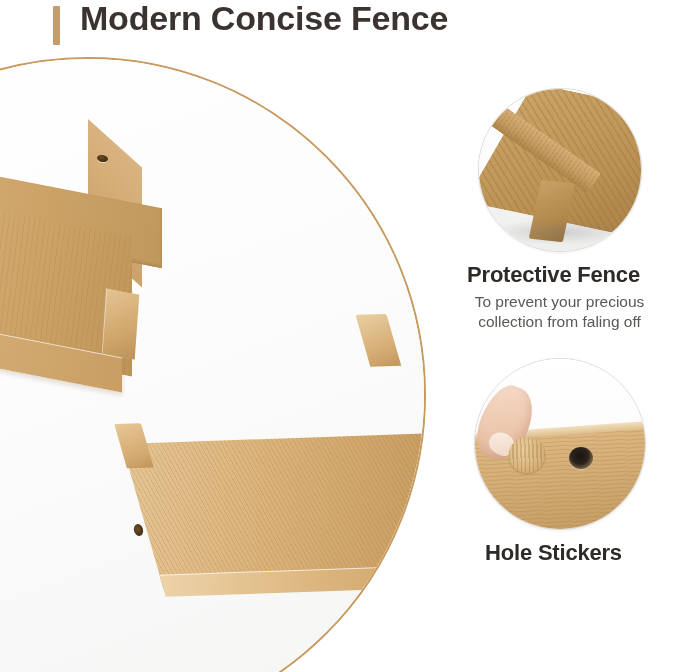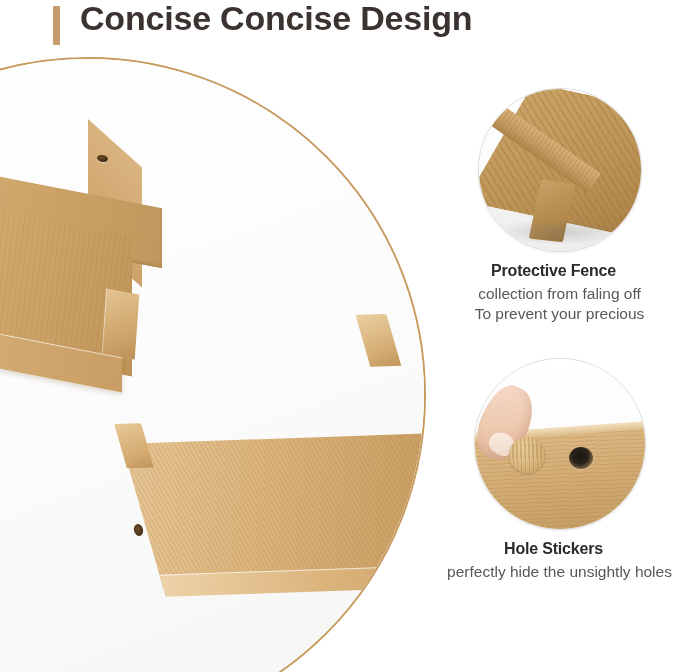--- a/index.html
+++ b/index.html
@@ -143,21 +143,21 @@
     position:relative;
     margin:0 auto;
     border-radius:50%;
     overflow:hidden;
     border:1.5px solid #DCDCDC;
     background:#FFFFFF;
     box-sizing:border-box;
     box-shadow:0 1px 3px rgba(0,0,0,.07);
   }
   .feature-title{
-    font-size:16px;font-weight:bold;color:#2E2A28;
+    font-size:22px;font-weight:bold;color:#2E2A28;
     letter-spacing:-0.2px;
     margin:10px 12px 4px 0;
     font-family:"Liberation Sans", sans-serif;
   }
   .feature-desc{
     font-size:15.5px;color:#5A5754;line-height:1.28;
     font-family:"Liberation Sans", sans-serif;
   }
   .feature-desc span{display:block;}
 
@@ -255,21 +255,21 @@
     border-radius:50% 50% 45% 45%;
     transform:rotate(28deg);
     opacity:.95;
   }
 </style>
 </head>
 <body>
 
 <div class="header">
   <div class="title-bar"></div>
-  <div class="title-text">Concise Concise Design</div>
+  <div class="title-text">Modern Concise Fence</div>
 </div>
 
 <div class="hero">
   <div class="hero-inner">
     <div class="hero-wall"></div>
 
     <div class="shelf-a-endwall"></div>
     <div class="shelf-a-top"></div>
     <div class="shelf-a-face"></div>
     <div class="shelf-a-lip"></div>
@@ -291,33 +291,30 @@
     <div class="f1-bg"></div>
     <div class="f1-wall"></div>
     <div class="f1-bracket"></div>
     <div class="f1-deck"></div>
     <div class="f1-railA"></div>
     <div class="f1-railB"></div>
     <div class="f1-shadow"></div>
   </div>
   <div class="feature-title">Protective Fence</div>
   <div class="feature-desc">
+    <span>To prevent your precious</span>
     <span>collection from faling off</span>
-    <span>To prevent your precious</span>
   </div>
 </div>
 
 <div class="feature" style="left:440px;top:358px;">
   <div class="feature-circle" style="width:172px;height:172px;">
     <div class="f2-bg"></div>
     <div class="f2-wall"></div>
     <div class="f2-board"></div>
     <div class="f2-edge"></div>
     <div class="f2-hole"></div>
     <div class="f2-finger"></div>
     <div class="f2-nail"></div>
     <div class="f2-sticker"></div>
   </div>
   <div class="feature-title">Hole Stickers</div>
-  <div class="feature-desc">
-    <span>perfectly hide the unsightly holes</span>
-  </div>
 </div>
 
 </body></html>

